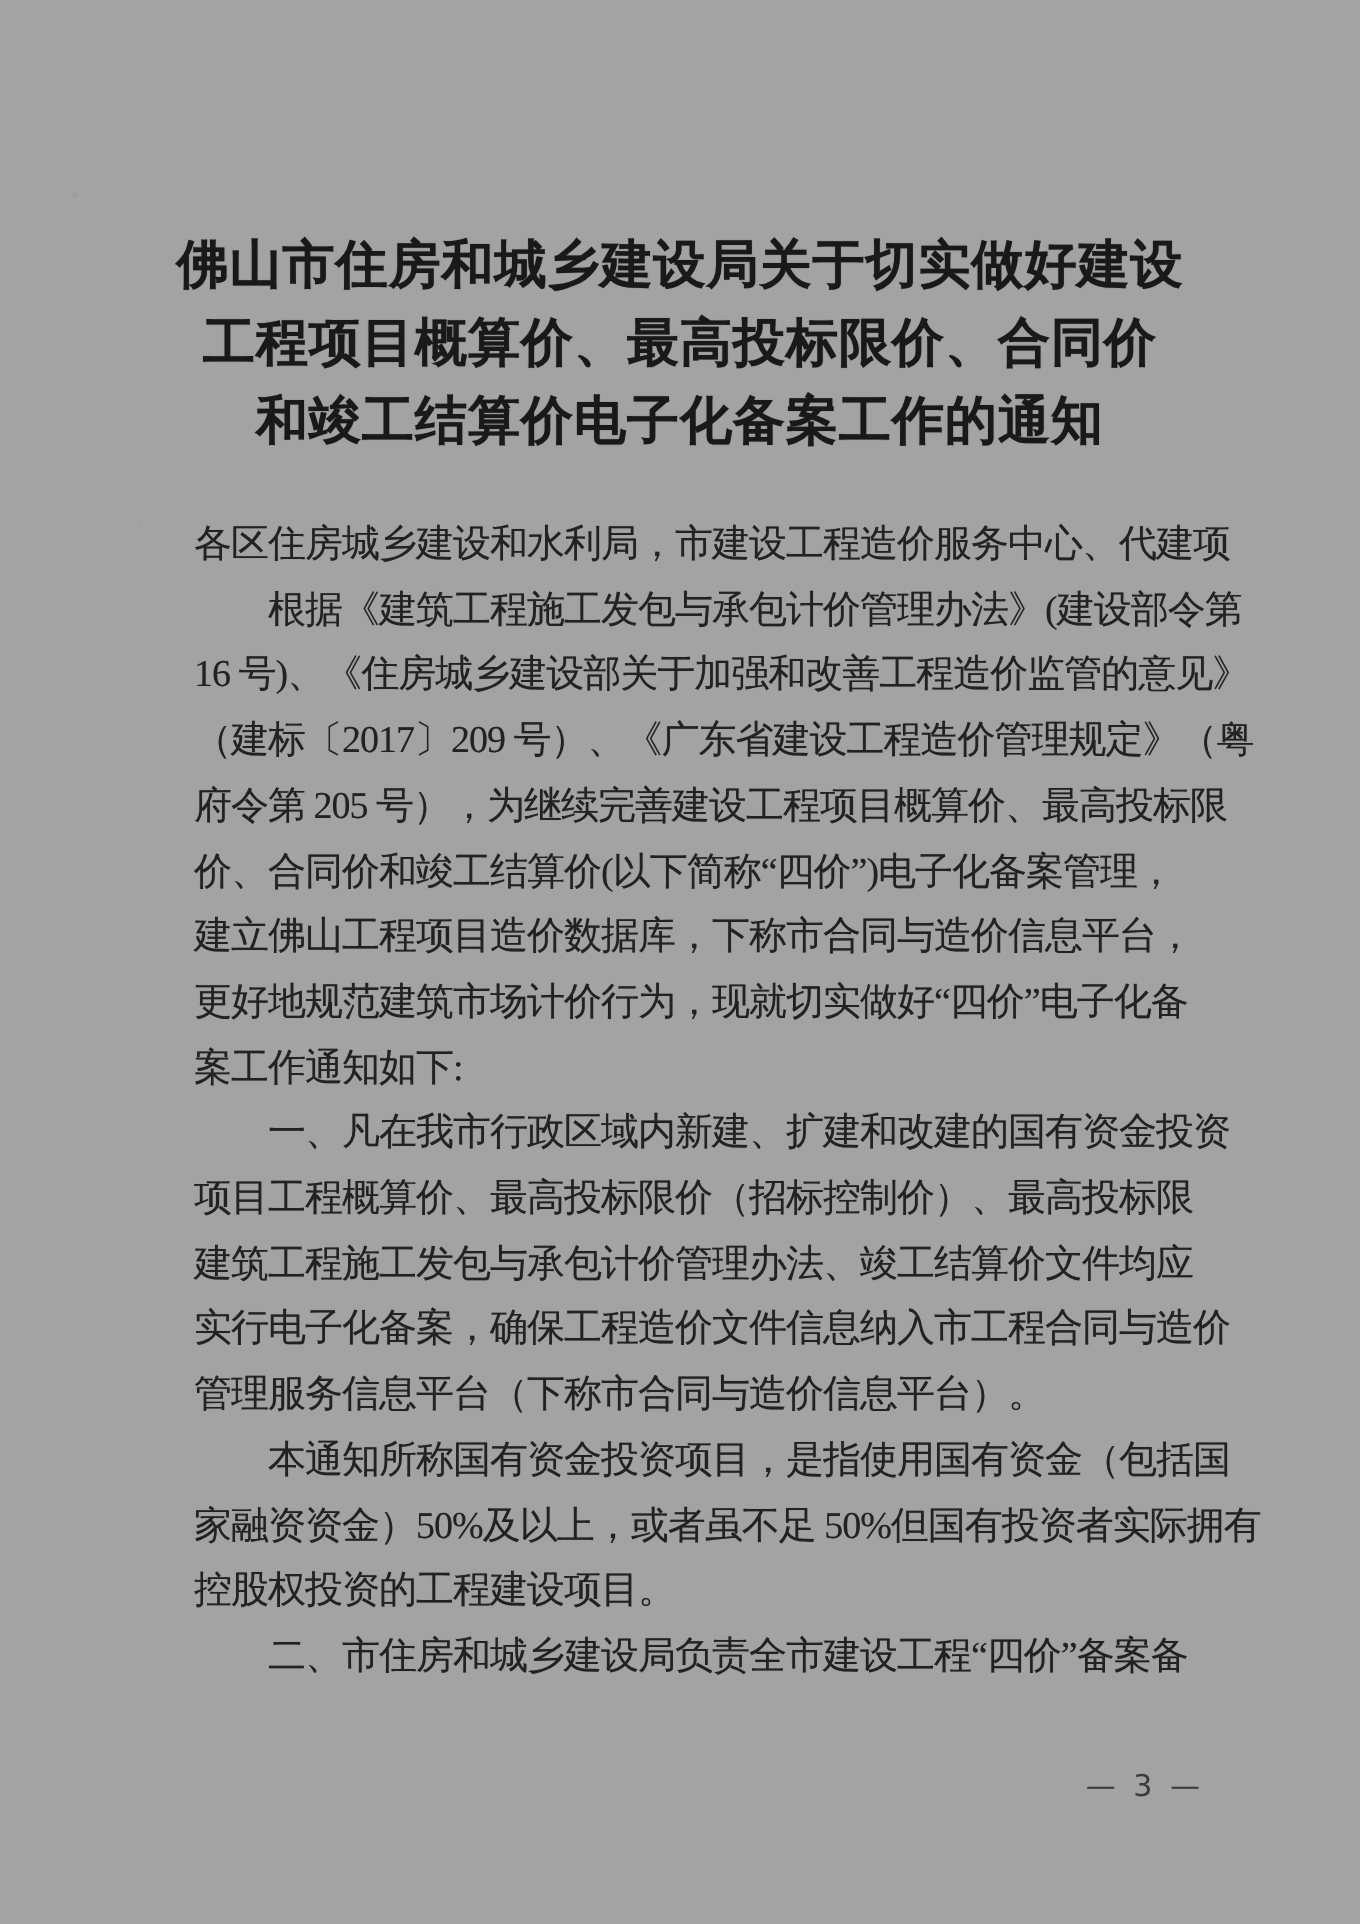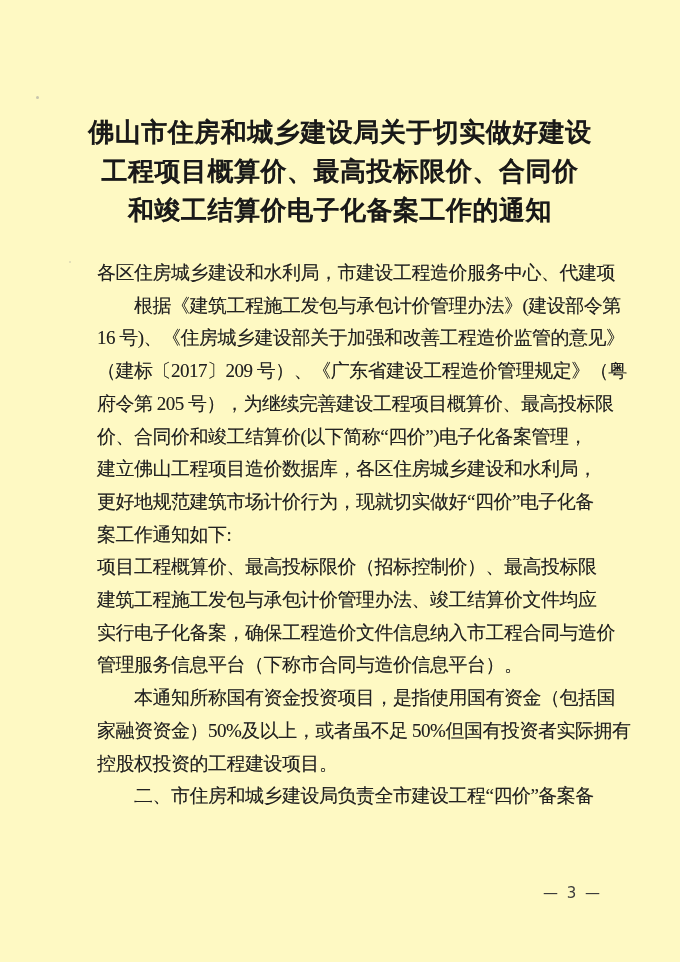--- a/index.html
+++ b/index.html
@@ -4,21 +4,21 @@
 <style>
   html, body {
     margin: 0;
     padding: 0;
     background: #ffffff;
   }
   .page {
     position: relative;
     width: 680px;
     height: 962px;
-    background: #fef9c3;
+    background: #a3a3a3;
     font-family: "Liberation Serif", serif;
     color: #1f1f1f;
     overflow: hidden;
   }
   .doc-title {
     position: absolute;
     top: 113px;
     left: 0;
     width: 680px;
     margin: 0;
@@ -80,23 +80,24 @@
     <div class="title-line">和竣工结算价电子化备案工作的通知</div>
   </h1>
 
   <div class="doc-body">
     <div class="body-line">各区住房城乡建设和水利局，市建设工程造价服务中心、代建项</div>
     <div class="body-line indent">根据《建筑工程施工发包与承包计价管理办法》(建设部令第</div>
     <div class="body-line">16 号)、《住房城乡建设部关于加强和改善工程造价监管的意见》</div>
     <div class="body-line">（建标〔2017〕209 号）、《广东省建设工程造价管理规定》（粤</div>
     <div class="body-line">府令第 205 号），为继续完善建设工程项目概算价、最高投标限</div>
     <div class="body-line">价、合同价和竣工结算价(以下简称“四价”)电子化备案管理，</div>
-    <div class="body-line">建立佛山工程项目造价数据库，各区住房城乡建设和水利局，</div>
+    <div class="body-line">建立佛山工程项目造价数据库，下称市合同与造价信息平台，</div>
     <div class="body-line">更好地规范建筑市场计价行为，现就切实做好“四价”电子化备</div>
     <div class="body-line">案工作通知如下:</div>
+    <div class="body-line indent">一、凡在我市行政区域内新建、扩建和改建的国有资金投资</div>
     <div class="body-line">项目工程概算价、最高投标限价（招标控制价）、最高投标限</div>
     <div class="body-line">建筑工程施工发包与承包计价管理办法、竣工结算价文件均应</div>
     <div class="body-line">实行电子化备案，确保工程造价文件信息纳入市工程合同与造价</div>
     <div class="body-line">管理服务信息平台（下称市合同与造价信息平台）。</div>
     <div class="body-line indent">本通知所称国有资金投资项目，是指使用国有资金（包括国</div>
     <div class="body-line">家融资资金）50%及以上，或者虽不足 50%但国有投资者实际拥有</div>
     <div class="body-line">控股权投资的工程建设项目。</div>
     <div class="body-line indent">二、市住房和城乡建设局负责全市建设工程“四价”备案备</div>
   </div>
 

